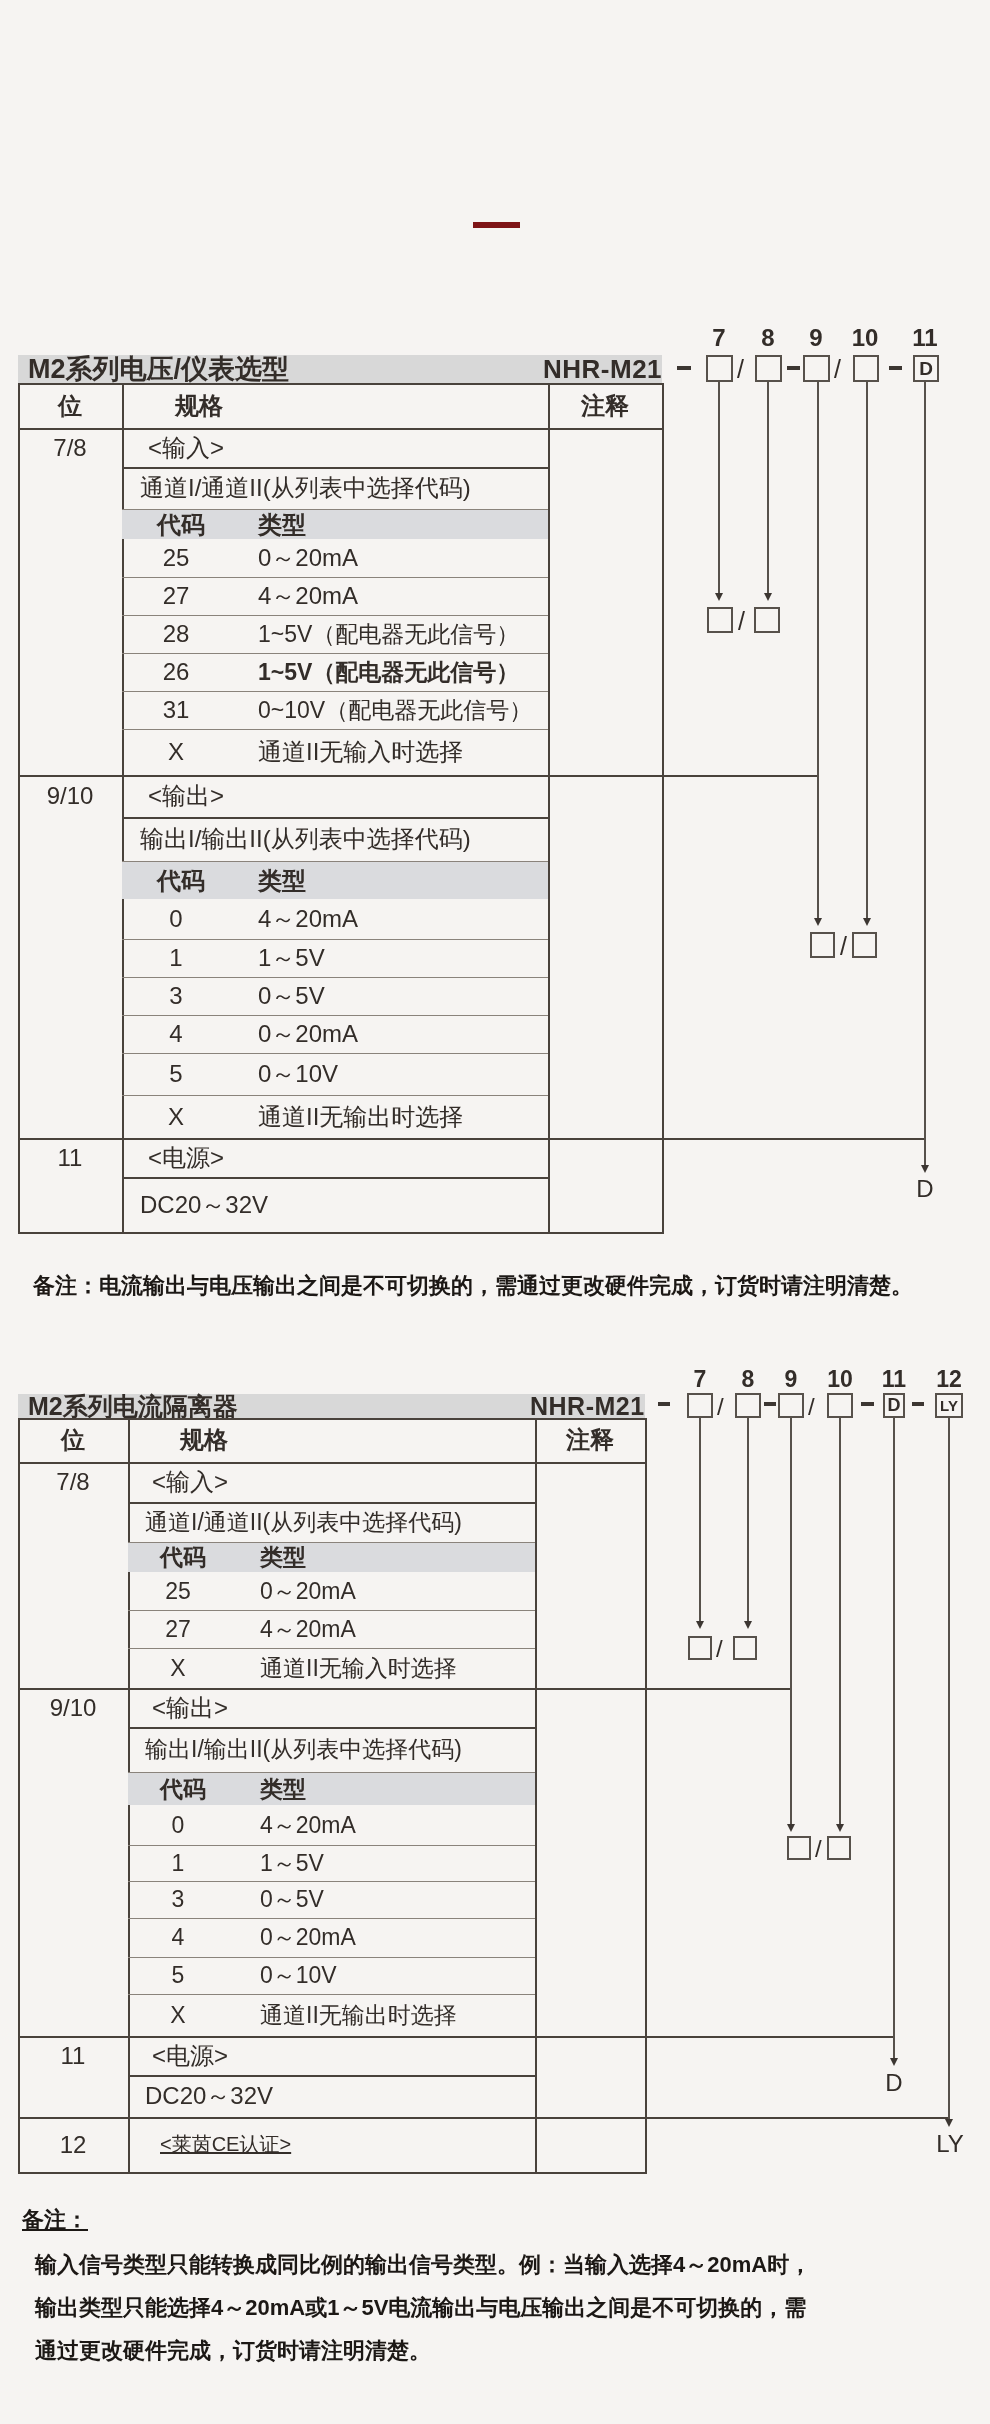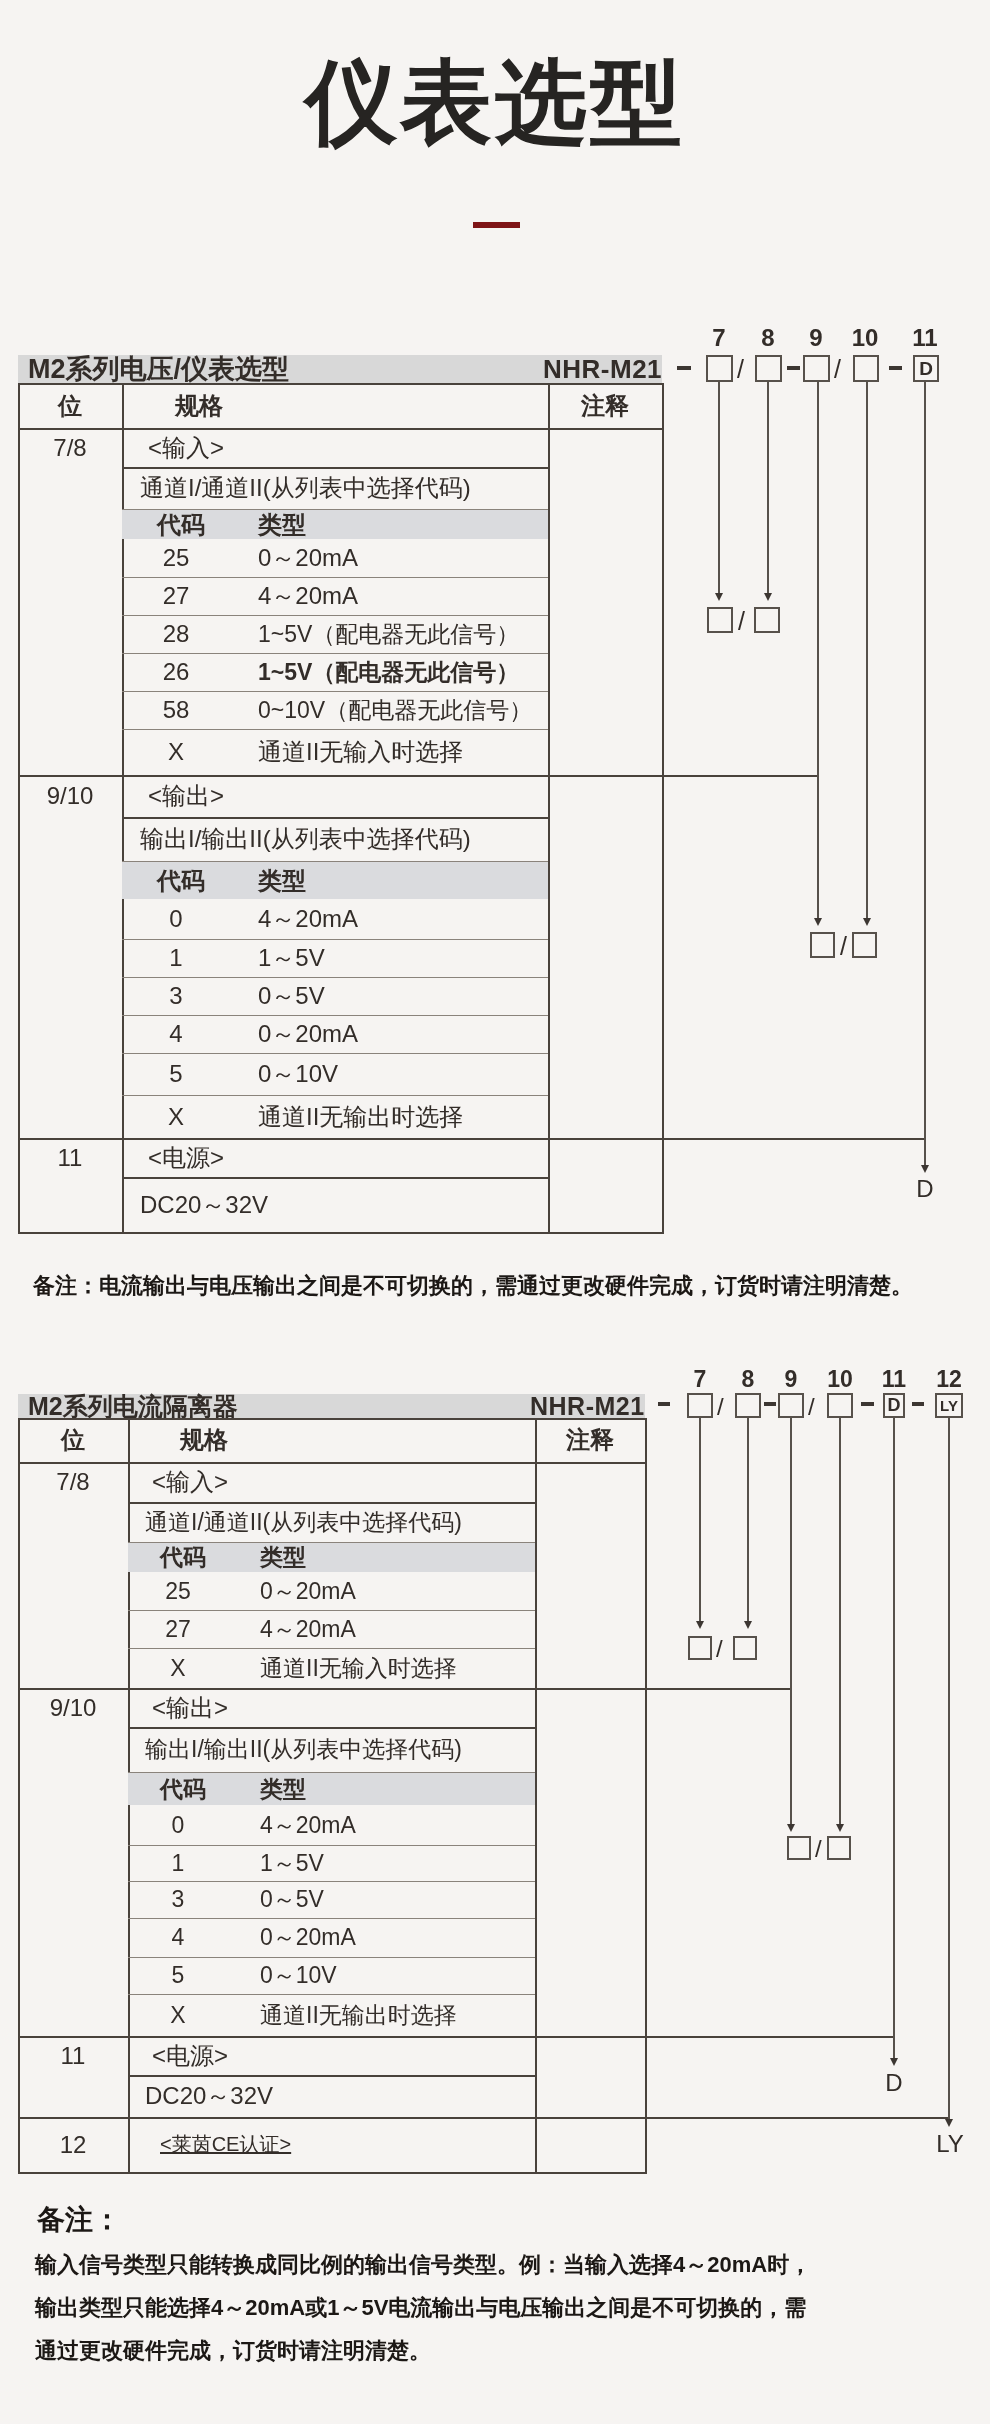--- a/index.html
+++ b/index.html
@@ -28,21 +28,20 @@
   .note{position:absolute;font-weight:700;color:#1c1815;white-space:nowrap;}
   .title{position:absolute;left:0;width:100%;text-align:center;font-weight:900;
          color:#262422;letter-spacing:3px;}
   .reddash{position:absolute;background:#7e1416;}
 </style>
 </head>
 <body>
 
 <div class="page">
 
-  <div class="title t" style="top:50px;font-size:92px;line-height:104px;">仪表选型</div>
   <div class="reddash" style="left:473px;top:222px;width:47px;height:6px;"></div>
 
   <div>
 
     <div class="band" style="left:18px;top:355px;width:644px;height:28px;"></div>
     <div class="t b6" style="left:28px;top:355px;line-height:28px;font-size:27px;">M2系列电压/仪表选型</div>
     <div class="t b6" style="left:543px;top:355px;line-height:28px;font-size:26px;letter-spacing:0.5px;">NHR-M21</div>
 
     <div class="vl" style="left:18px;top:383px;height:851px;"></div>
     <div class="vl" style="left:122px;top:383px;height:851px;"></div>
@@ -77,21 +76,21 @@
     <div class="hlt" style="left:122px;top:577px;width:426px;"></div>
     <div class="t ctr" style="left:145px;width:62px;top:577px;line-height:38px;font-size:24px;">27</div>
     <div class="t" style="left:258px;top:577px;line-height:38px;font-size:24px;">4～20mA</div>
     <div class="hlt" style="left:122px;top:615px;width:426px;"></div>
     <div class="t ctr" style="left:145px;width:62px;top:615px;line-height:38px;font-size:24px;">28</div>
     <div class="t" style="left:258px;top:615px;line-height:38px;font-size:23px;">1~5V（配电器无此信号）</div>
     <div class="hlt" style="left:122px;top:653px;width:426px;"></div>
     <div class="t ctr" style="left:145px;width:62px;top:653px;line-height:38px;font-size:24px;">26</div>
     <div class="t" style="left:258px;top:653px;line-height:38px;font-size:23px;font-weight:bold;">1~5V（配电器无此信号）</div>
     <div class="hlt" style="left:122px;top:691px;width:426px;"></div>
-    <div class="t ctr" style="left:145px;width:62px;top:691px;line-height:38px;font-size:24px;">58</div>
+    <div class="t ctr" style="left:145px;width:62px;top:691px;line-height:38px;font-size:24px;">31</div>
     <div class="t" style="left:258px;top:691px;line-height:38px;font-size:23px;">0~10V（配电器无此信号）</div>
     <div class="hlt" style="left:122px;top:729px;width:426px;"></div>
     <div class="t ctr" style="left:145px;width:62px;top:729px;line-height:46px;font-size:24px;">X</div>
     <div class="t" style="left:258px;top:729px;line-height:46px;font-size:24px;">通道II无输入时选择</div>
 
     <div class="t ctr" style="left:18px;width:104px;top:775px;line-height:42px;font-size:24px;">9/10</div>
     <div class="t" style="left:148px;top:775px;line-height:42px;font-size:24px;">&lt;输出&gt;</div>
     <div class="t" style="left:140px;top:817px;line-height:44px;font-size:24px;">输出I/输出II(从列表中选择代码)</div>
     <div class="hlt" style="left:122px;top:861px;width:426px;"></div>
     <div class="band2" style="left:122px;top:862px;width:426px;height:37px;"></div>
@@ -234,21 +233,21 @@
     <div class="t ctr" style="left:148px;width:60px;top:1994px;line-height:42px;font-size:23px;">X</div>
     <div class="t" style="left:260px;top:1994px;line-height:42px;font-size:23px;">通道II无输出时选择</div>
 
     <div class="t ctr" style="left:18px;width:110px;top:2036px;line-height:39px;font-size:24px;">11</div>
     <div class="t" style="left:152px;top:2036px;line-height:39px;font-size:24px;">&lt;电源&gt;</div>
     <div class="t" style="left:145px;top:2075px;line-height:42px;font-size:24px;">DC20～32V</div>
 
     <div class="t ctr" style="left:18px;width:110px;top:2117px;line-height:55px;font-size:24px;">12</div>
     <div class="t" style="left:160px;top:2117px;line-height:55px;font-size:20px;text-decoration:underline;">&lt;莱茵CE认证&gt;</div>
 
-    <div class="note" style="left:37px;top:2205px;font-size:28px;line-height:30px;">备注：</div>
+    <div class="note" style="left:22px;top:2205px;font-size:22px;line-height:30px;text-decoration:underline;">备注：</div>
     <div class="note" style="left:35px;top:2250px;font-size:22px;line-height:30px;">输入信号类型只能转换成同比例的输出信号类型。例：当输入选择4～20mA时，</div>
     <div class="note" style="left:35px;top:2293px;font-size:22px;line-height:30px;">输出类型只能选择4～20mA或1～5V电流输出与电压输出之间是不可切换的，需</div>
     <div class="note" style="left:35px;top:2336px;font-size:22px;line-height:30px;">通过更改硬件完成，订货时请注明清楚。</div>
   </div>
 
   <div>
     <div class="t b6 ctr" style="left:685px;width:30px;top:1367px;line-height:24px;font-size:23px;">7</div>
     <div class="t b6 ctr" style="left:733px;width:30px;top:1367px;line-height:24px;font-size:23px;">8</div>
     <div class="t b6 ctr" style="left:776px;width:30px;top:1367px;line-height:24px;font-size:23px;">9</div>
     <div class="t b6 ctr" style="left:825px;width:30px;top:1367px;line-height:24px;font-size:23px;">10</div>

